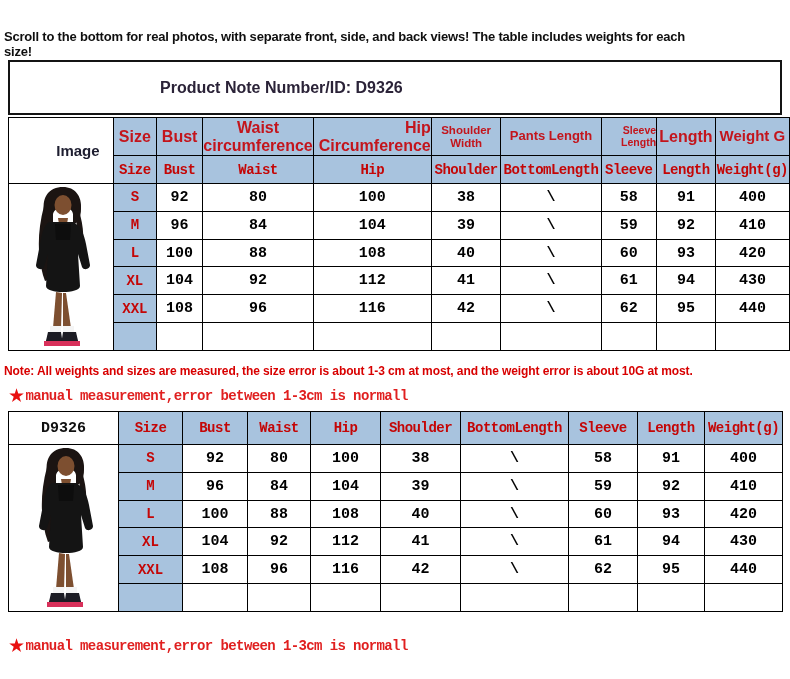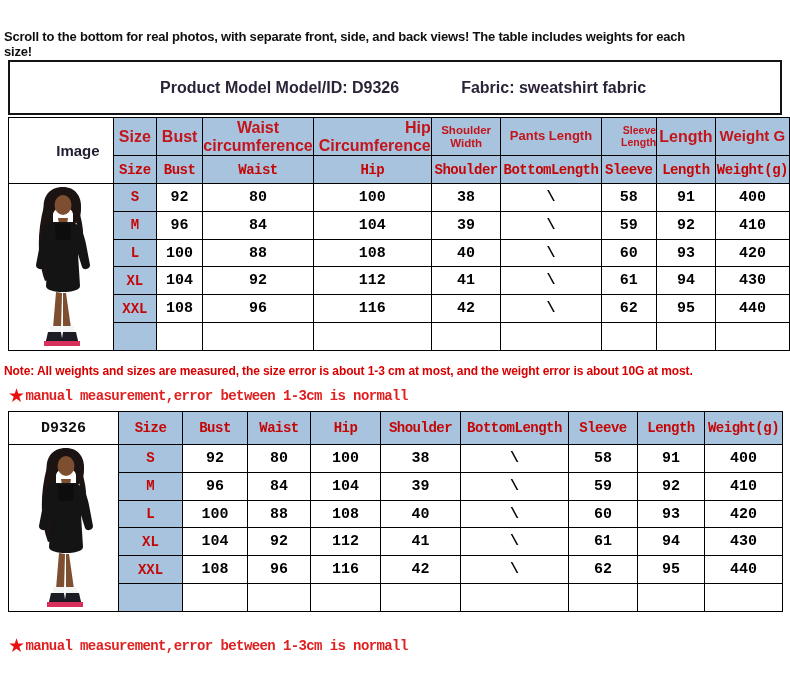--- a/index.html
+++ b/index.html
@@ -57,22 +57,21 @@
   .star1{top:384px;}
   .star2{top:634px;}
   .star-line .star{font-size:19px;color:#e80f0f;vertical-align:-2px;margin-right:1px;font-family:"DejaVu Sans",sans-serif;}
 </style>
 </head>
 <body>
 
 <div class="top-note">Scroll to the bottom for real photos, with separate front, side, and back views! The table includes weights for each size!</div>
 
 <div class="product-box">
-  <span class="model">Product Model Model/ID: D9326</span>
-  <span class="fabric">Fabric: sweatshirt fabric</span>
+  <span class="model">Product Note Number/ID: D9326</span>
 </div>
 
 <table class="t1">
   <colgroup>
     <col style="width:112px">
       <col style="width:62px">
       <col style="width:65px">
       <col style="width:63px">
       <col style="width:70px">
     <col style="width:80px">

